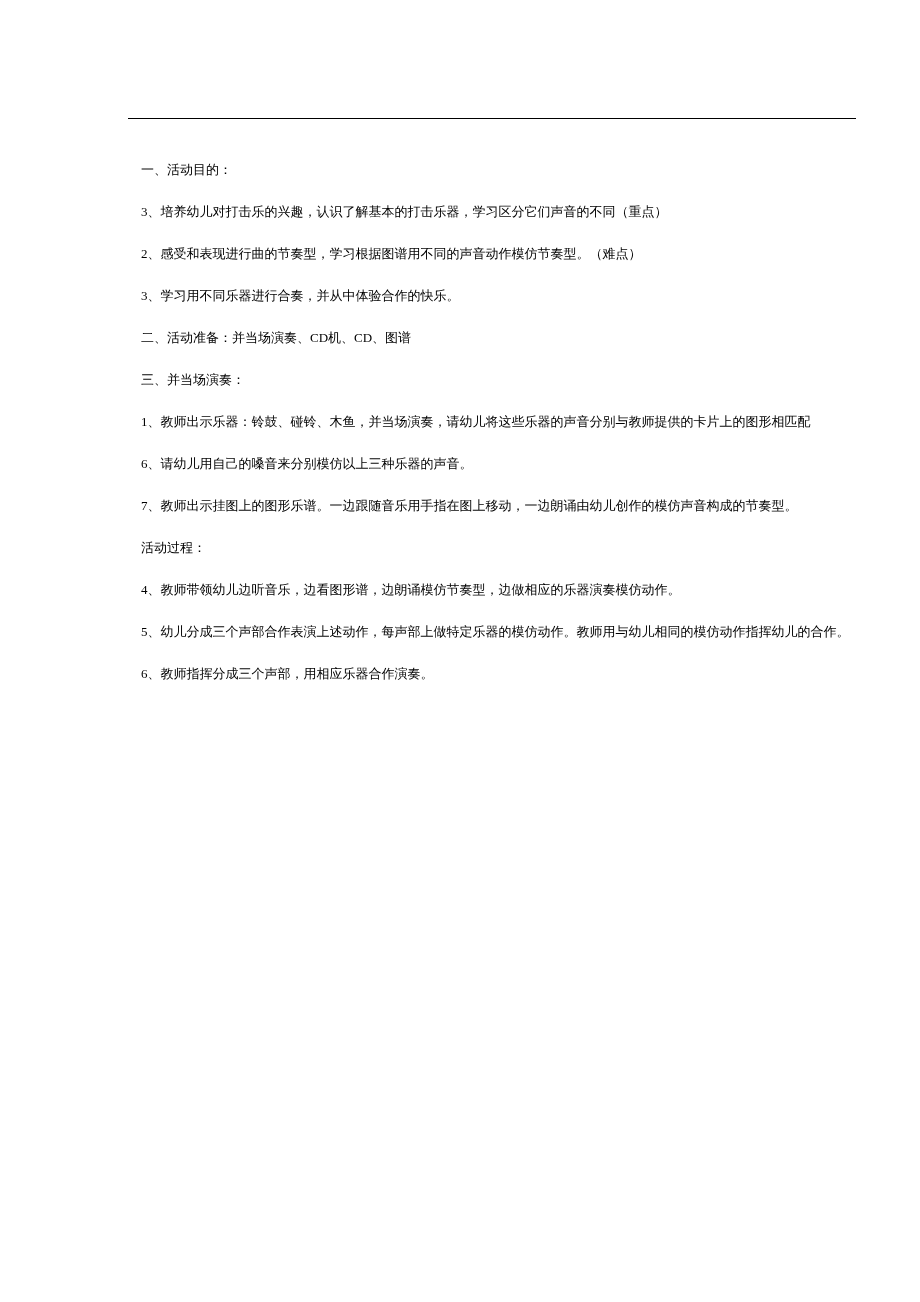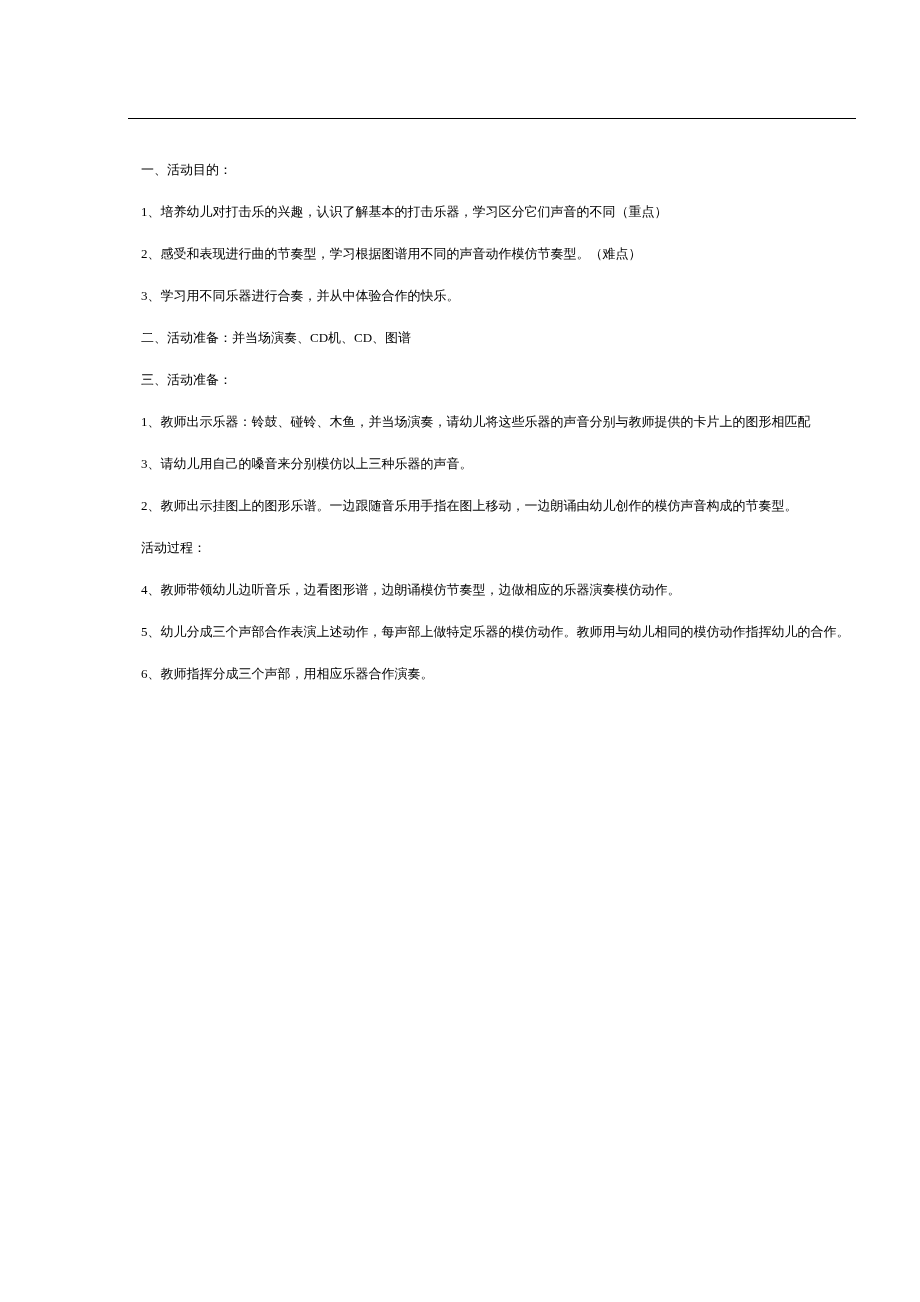--- a/index.html
+++ b/index.html
@@ -29,24 +29,24 @@
     .indent {
       text-indent: 1em;
     }
   </style>
 </head>
 <body>
 
 <div class="divider"></div>
 
 <p class="line indent">一、活动目的：</p>
-<p class="line indent">1、培养幼儿对打击乐的兴趣，认识了解基本的打击乐器，学习区分它们声音的不同（重点）</p>
+<p class="line indent">3、培养幼儿对打击乐的兴趣，认识了解基本的打击乐器，学习区分它们声音的不同（重点）</p>
 <p class="line indent">2、感受和表现进行曲的节奏型，学习根据图谱用不同的声音动作模仿节奏型。（难点）</p>
 <p class="line indent">3、学习用不同乐器进行合奏，并从中体验合作的快乐。</p>
 <p class="line indent">二、活动准备：并当场演奏、CD机、CD、图谱</p>
-<p class="line indent">三、活动准备：</p>
+<p class="line indent">三、并当场演奏：</p>
 <p class="line indent">1、教师出示乐器：铃鼓、碰铃、木鱼，并当场演奏，请幼儿将这些乐器的声音分别与教师提供的卡片上的图形相匹配</p>
-<p class="line indent">3、请幼儿用自己的嗓音来分别模仿以上三种乐器的声音。</p>
-<p class="line indent">2、教师出示挂图上的图形乐谱。一边跟随音乐用手指在图上移动，一边朗诵由幼儿创作的模仿声音构成的节奏型。</p>
+<p class="line indent">6、请幼儿用自己的嗓音来分别模仿以上三种乐器的声音。</p>
+<p class="line indent">7、教师出示挂图上的图形乐谱。一边跟随音乐用手指在图上移动，一边朗诵由幼儿创作的模仿声音构成的节奏型。</p>
 <p class="line indent">活动过程：</p>
 <p class="line indent">4、教师带领幼儿边听音乐，边看图形谱，边朗诵模仿节奏型，边做相应的乐器演奏模仿动作。</p>
 <p class="line indent">5、幼儿分成三个声部合作表演上述动作，每声部上做特定乐器的模仿动作。教师用与幼儿相同的模仿动作指挥幼儿的合作。</p>
 <p class="line indent">6、教师指挥分成三个声部，用相应乐器合作演奏。</p>
 
 </body></html>

